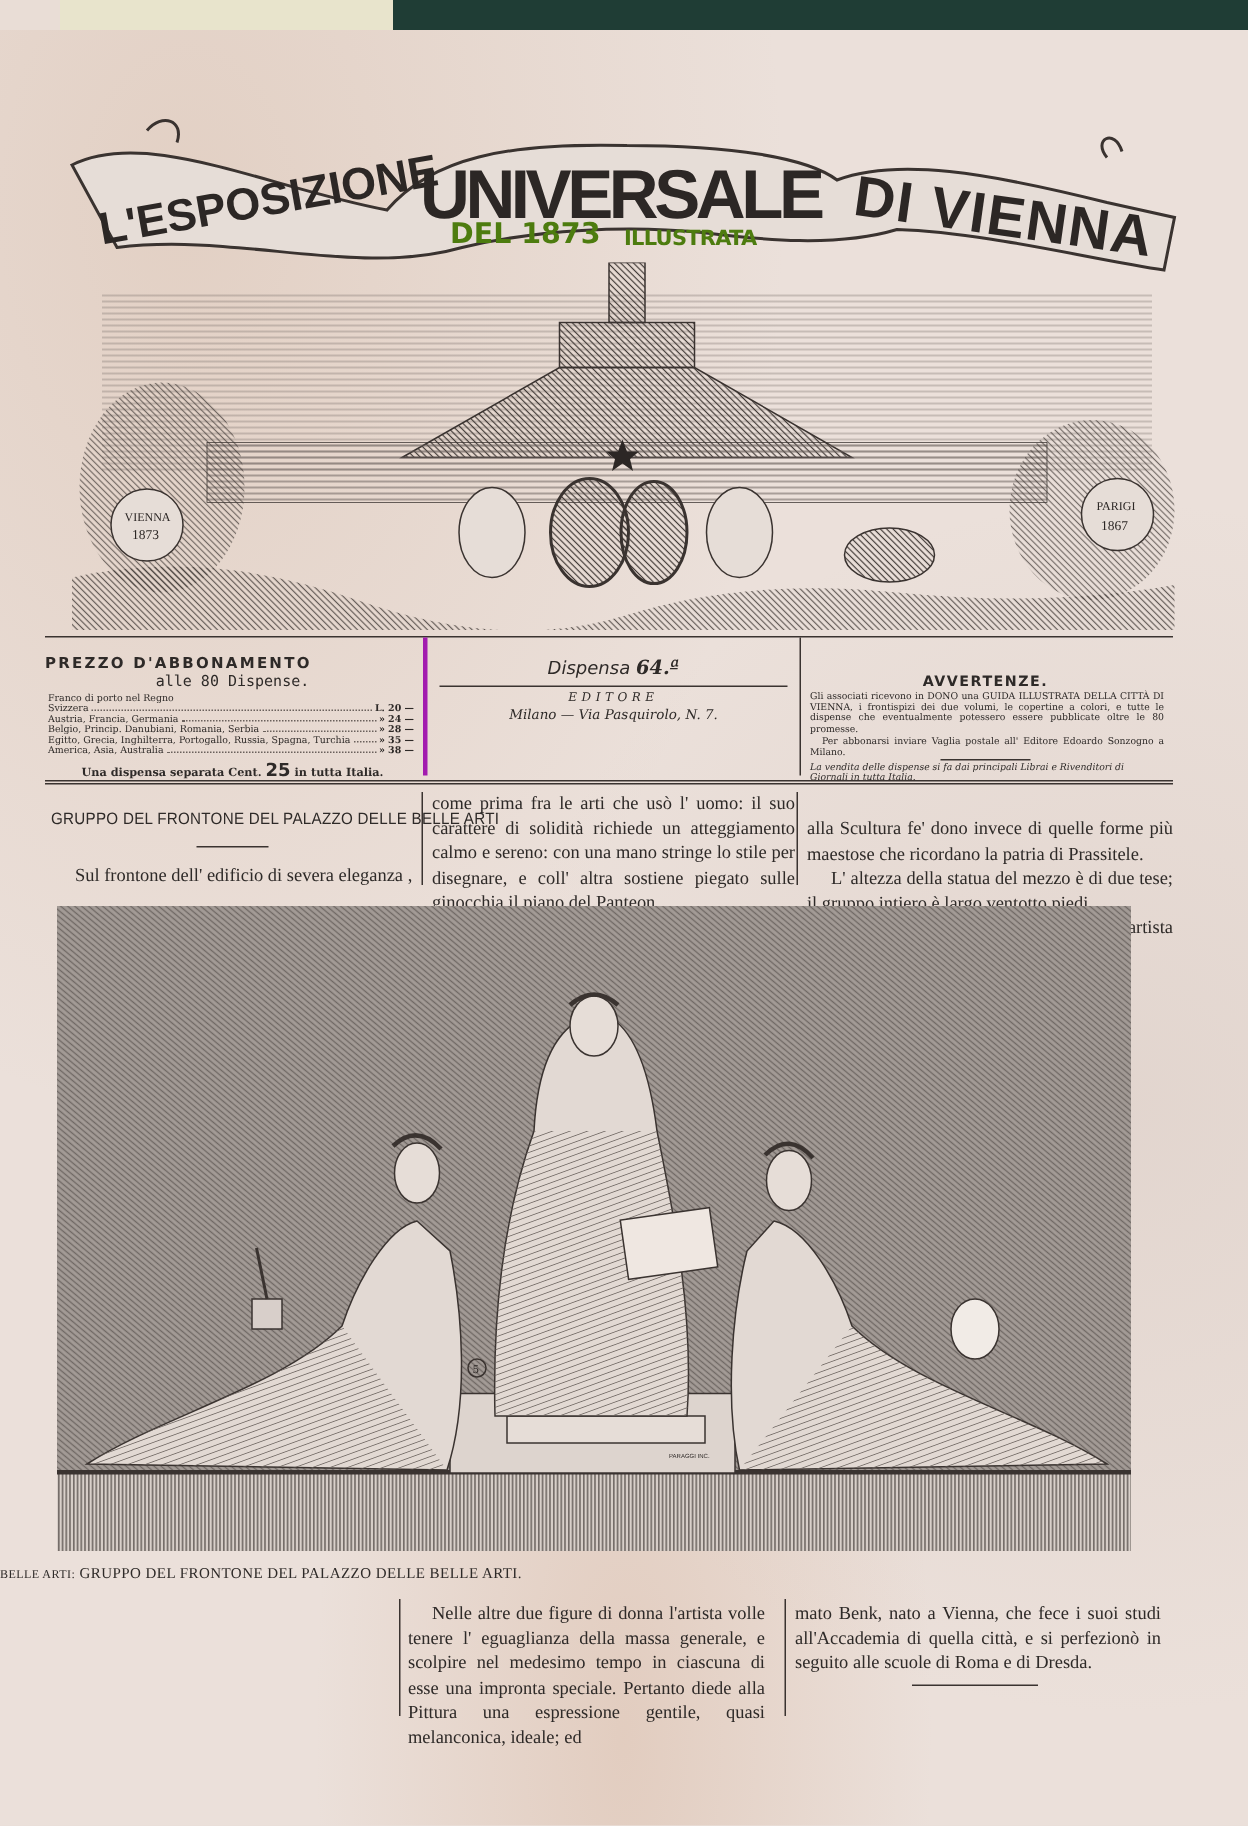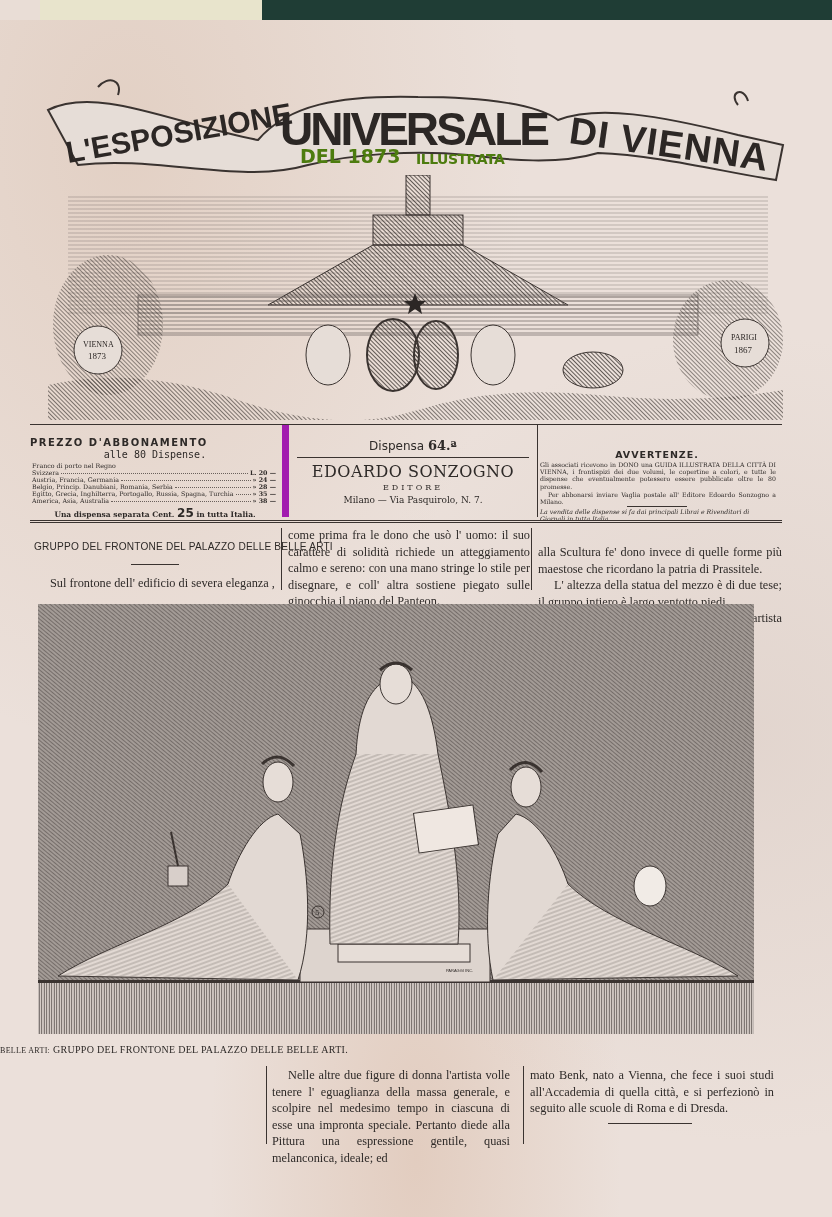--- a/index.html
+++ b/index.html
@@ -29,21 +29,21 @@
   .del1873 { left:262px; font-size:19px; letter-spacing:0; }
   .illustrata { left:378px; font-size:14px; top:96px; letter-spacing:-.5px; }
   .vignette { position:absolute; left:0; top:120px; width:756px; height:245px; }
   .vignette svg { width:100%; height:100%; }
 
   
   .rule { position:absolute; height:1px; background:#3a3330; }
   .info-row { position:absolute; left:30px; top:425px; width:752px; height:92px; }
   .box { position:absolute; top:0; height:92px; }
   .box-left { left:0; width:250px; }
-  .box-mid { left:252px; width:248px; border-left:7px solid #a21caf; border-right:1px solid #3a3330; }
+  .box-mid { left:252px; width:248px; border-left:3px solid #a21caf; border-right:1px solid #3a3330;font-style:italic; }
   .box-right { left:502px; width:250px; }
 
   .price-title { font-family:"DejaVu Sans", sans-serif; font-weight:bold; font-size:10px; letter-spacing:1.5px; margin-top:12px; }
   .price-sub { text-align:center; font-family:"DejaVu Sans Mono", monospace; font-size:10px; margin-top:1px; }
   .price-table { font-size:6.3px; line-height:7px; margin:2px 4px 0 2px; }
   .price-line { display:flex; white-space:nowrap; }
   .price-line .lbl { flex:0 0 auto; }
   .price-line .dots { flex:1 1 auto; border-bottom:1px dotted #6a615c; margin:0 2px 2px; }
   .price-line .val { flex:0 0 auto; font-weight:bold; }
   .single { text-align:center; font-size:7.5px; font-weight:bold; margin-top:2px; }
@@ -176,21 +176,20 @@
       <span>in tutta Italia.</span>
     </div>
   </div>
 
   <div class="box box-mid">
     <div class="dispensa">
       <span>Dispensa</span>
       <b>64.ª</b>
     </div>
     <div class="mid-rule"></div>
-    <div class="publisher">EDOARDO SONZOGNO</div>
     <div class="editore">EDITORE</div>
     <div class="address">Milano — Via Pasquirolo, N. 7.</div>
   </div>
 
   <div class="box box-right">
     <div class="avv-title" style="margin-top:24px">AVVERTENZE.</div>
     <div class="avv-text">Gli associati ricevono in DONO una GUIDA ILLUSTRATA DELLA CITTÀ DI VIENNA, i frontispizi dei due volumi, le copertine a colori, e tutte le dispense che eventualmente potessero essere pubblicate oltre le 80 promesse.</div>
     <div class="avv-text" style="text-indent:8px">Per abbonarsi inviare Vaglia postale all' Editore Edoardo Sonzogno a Milano.</div>
     <div class="avv-sep"></div>
     <div class="avv-foot">La vendita delle dispense si fa dai principali Librai e Rivenditori di Giornali in tutta Italia.</div>
@@ -199,21 +198,21 @@
 <div class="rule" style="left:30px; top:520px; width:752px;"></div>
 <div class="rule" style="left:30px; top:522px; width:752px;"></div>
 
 <div class="col" style="left:34px; top:538px; width:242px;">
   <div class="article-head">GRUPPO DEL FRONTONE DEL PALAZZO DELLE BELLE ARTI</div>
   <div class="head-rule"></div>
   <p class="indent">Sul frontone dell' edificio di severa eleganza ,</p>
 </div>
 <div class="vsep" style="left:281px; top:528px; height:62px;"></div>
 <div class="col" style="left:288px; top:527px; width:242px;">
-  <p>come prima fra le dono che usò l' uomo: il suo carattere di solidità richiede un atteggiamento calmo e sereno: con una mano stringe lo stile per disegnare, e coll' altra sostiene piegato sulle ginocchia il piano del Panteon.</p>
+  <p>come prima fra le arti che usò l' uomo: il suo carattere di solidità richiede un atteggiamento calmo e sereno: con una mano stringe lo stile per disegnare, e coll' altra sostiene piegato sulle ginocchia il piano del Panteon.</p>
 </div>
 <div class="vsep" style="left:531px; top:528px; height:62px;"></div>
 <div class="col" style="left:538px; top:528px; width:244px;margin-top:16px;">
   <p>alla Scultura fe' dono invece di quelle forme più maestose che ricordano la patria di Prassitele.</p>
   <p class="indent">L' altezza della statua del mezzo è di due tese; il gruppo intiero è largo ventotto piedi.</p>
   <p class="indent">Chi scolpì questo gruppo è giovane artista chia-</p>
 </div>
 
 <div class="engraving">
   <svg viewBox="0 0 716 430" preserveAspectRatio="none">

